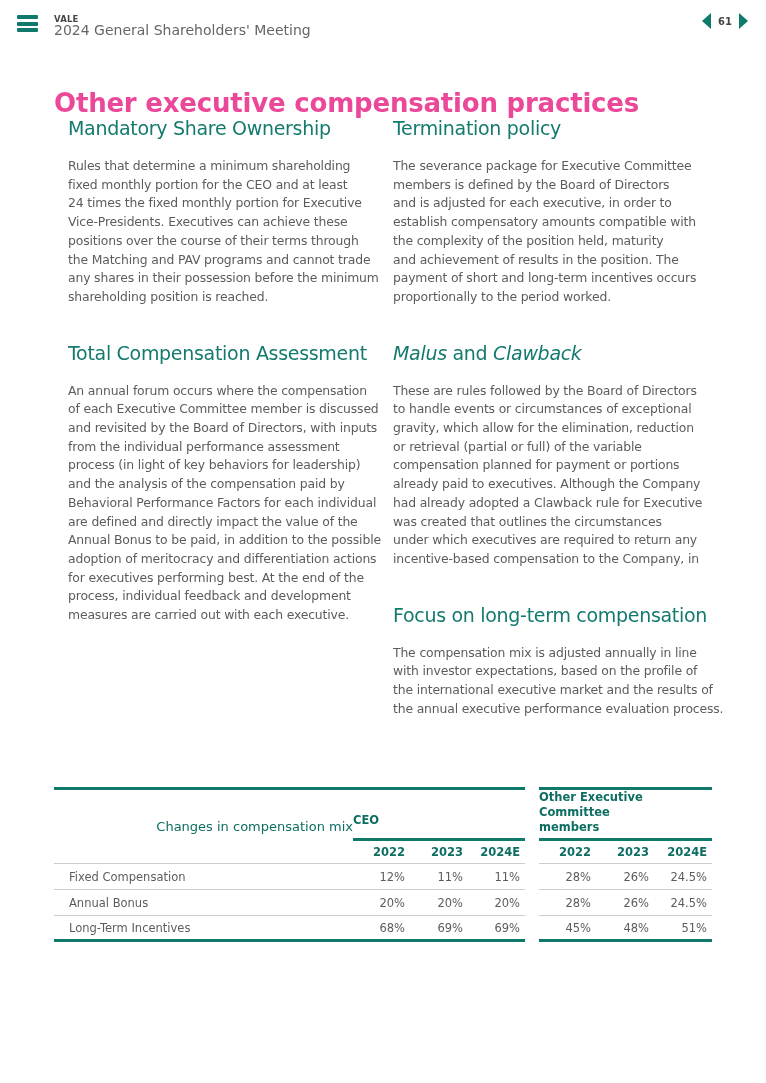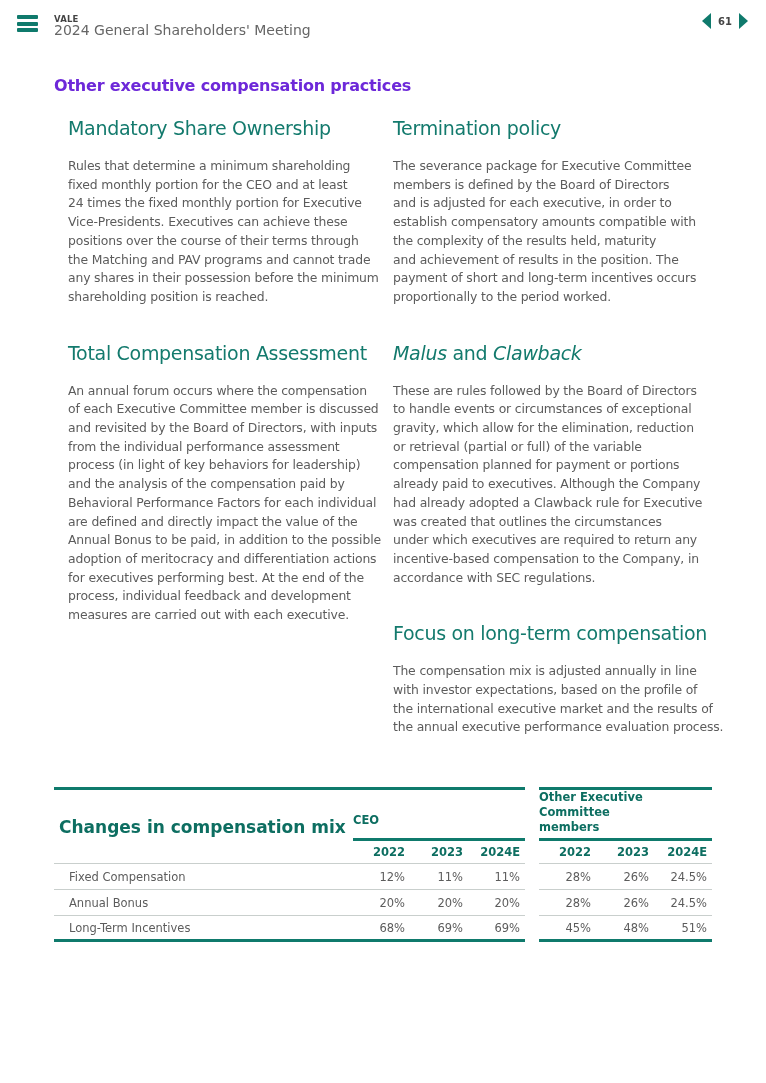--- a/index.html
+++ b/index.html
@@ -24,22 +24,22 @@
     .brand-sub { font-size: 14px; color: #666; }
 
     .pager { position: absolute; right: 18px; top: 13px; display: flex; align-items: center; gap: 6px; }
     .arrow { width: 0; height: 0; border-top: 8px solid transparent; border-bottom: 8px solid transparent; cursor: pointer; }
     .arrow.left { border-right: 9px solid #0f7a6c; }
     .arrow.right { border-left: 9px solid #0f7a6c; }
     .page-num { font-size: 10px; font-weight: bold; color: #444; width: 16px; text-align: center; }
 
     
     .page-title {
-      position: absolute; left: 54px; top: 76px;
-      font-size: 16px; font-weight: bold; color: #6d28d9; letter-spacing: -0.2px;
+      position: absolute; left: 54px; top: 88px;
+      font-size: 26px; font-weight: bold; color: #ec4899; letter-spacing: -0.2px;
     }
 
     
     .col { position: absolute; width: 320px; }
     .col-left { left: 68px; top: 115px; }
     .col-right { left: 393px; top: 115px; }
 
     .h2 {
       font-size: 19px; color: #137a6d; font-weight: normal;
       letter-spacing: -0.3px; line-height: 26px; white-space: nowrap;
@@ -50,21 +50,21 @@
       margin-top: 16px; letter-spacing: -0.15px;
     }
     .para .ln { display: block; white-space: nowrap; }
     .section { margin-bottom: 25px; }
 
     
     .table-wrap { position: absolute; left: 54px; top: 787px; width: 658px; }
     table { border-collapse: separate; border-spacing: 0; width: 658px; font-size: 11.5px; }
     th, td { padding: 0; }
     .top-rule-left { border-top: 3px solid #0f7a6c; }
-    .th-title { color: #0d6e61; font-weight: bold; font-size: 17px; text-align: left; padding-left: 5px; vertical-align: middle; }
+    .th-title { color: #0d6e61; font-weight: normal; font-size: 13px; text-align: right; padding-left: 5px; vertical-align: middle; }
     .th-group { color: #0d6e61; font-weight: bold; font-size: 11.5px; text-align: left; padding-right: 5px; vertical-align: bottom; line-height: 15px; }
     .th-year { color: #0d6e61; font-weight: bold; font-size: 11.5px; text-align: right; padding-right: 5px; height: 26px; vertical-align: middle; border-top: 3px solid #0f7a6c; border-bottom: 1.5px solid #c9cfcd; }
     .gap { width: 14px; }
     .row td { height: 26px; vertical-align: middle; border-bottom: 1.5px solid #c9cfcd; color: #5c5c5c; }
     .row td.gap { border-bottom: none; }
     .row.last td { border-bottom: 3px solid #0f7a6c; }
     .row.last td.gap { border-bottom: none; }
     .row td.label { padding-left: 15px; text-align: left; }
     .row td.num { text-align: right; padding-right: 5px; }
     .title-cell { border-bottom: 1.5px solid #c9cfcd; }
@@ -127,41 +127,40 @@
   </div>
 
   <div class="col col-right">
     <div class="section">
       <h2 class="h2">Termination policy</h2>
       <p class="para">
         <span class="ln">The severance package for Executive Committee</span>
         <span class="ln">members is defined by the Board of Directors</span>
         <span class="ln">and is adjusted for each executive, in order to</span>
         <span class="ln">establish compensatory amounts compatible with</span>
-        <span class="ln">the complexity of the results held, maturity</span>
+        <span class="ln">the complexity of the position held, maturity</span>
         <span class="ln">and achievement of results in the position. The</span>
         <span class="ln">payment of short and long-term incentives occurs</span>
         <span class="ln">proportionally to the period worked.</span>
       </p>
     </div>
 
     <div class="section" style="margin-top:33px">
       <h2 class="h2"><i>Malus</i><span style="white-space:pre"> and </span><i>Clawback</i></h2>
       <p class="para">
         <span class="ln">These are rules followed by the Board of Directors</span>
         <span class="ln">to handle events or circumstances of exceptional</span>
         <span class="ln">gravity, which allow for the elimination, reduction</span>
         <span class="ln">or retrieval (partial or full) of the variable</span>
         <span class="ln">compensation planned for payment or portions</span>
         <span class="ln">already paid to executives. Although the Company</span>
         <span class="ln">had already adopted a Clawback rule for Executive</span>
         <span class="ln">was created that outlines the circumstances</span>
         <span class="ln">under which executives are required to return any</span>
         <span class="ln">incentive-based compensation to the Company, in</span>
-        <span class="ln">accordance with SEC regulations.</span>
       </p>
     </div>
 
     <div class="section" style="margin-top:33px">
       <h2 class="h2">Focus on long-term compensation</h2>
       <p class="para">
         <span class="ln">The compensation mix is adjusted annually in line</span>
         <span class="ln">with investor expectations, based on the profile of</span>
         <span class="ln">the international executive market and the results of</span>
         <span class="ln">the annual executive performance evaluation process.</span>

